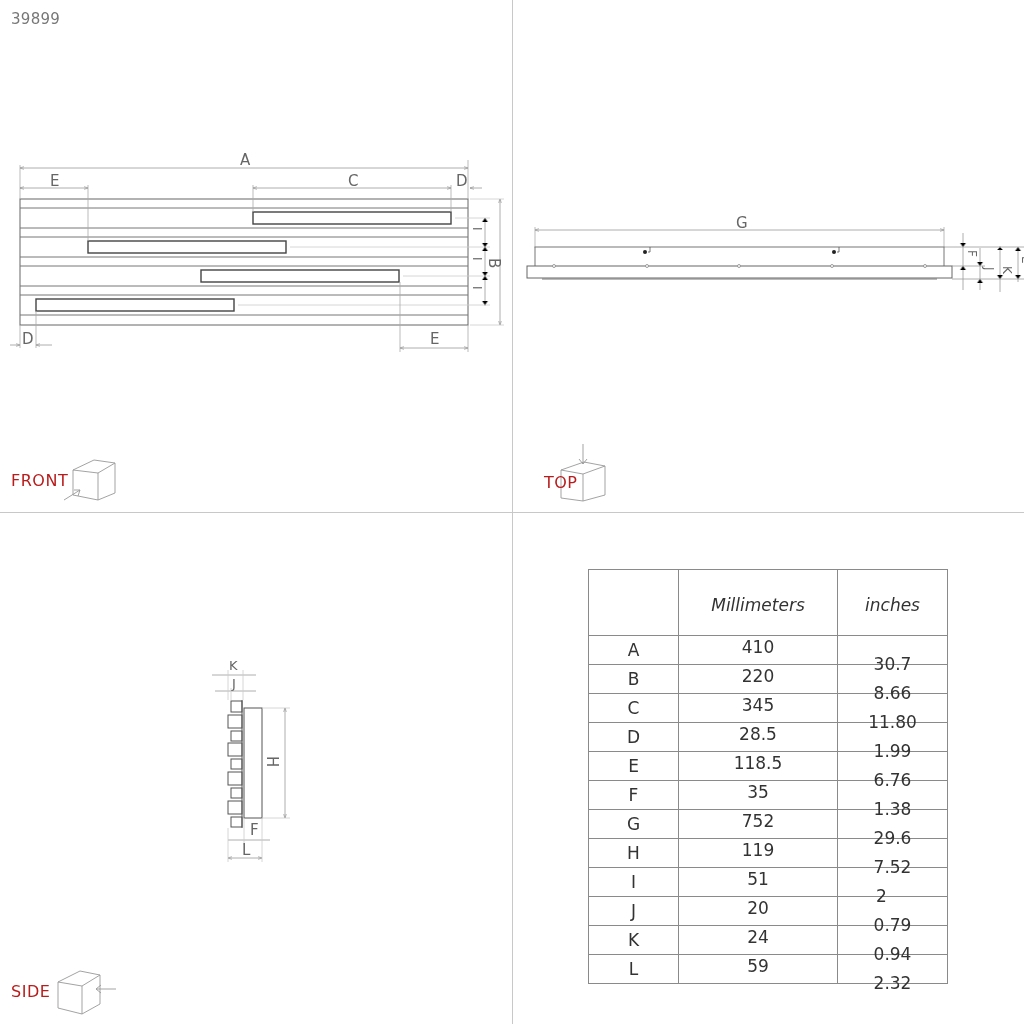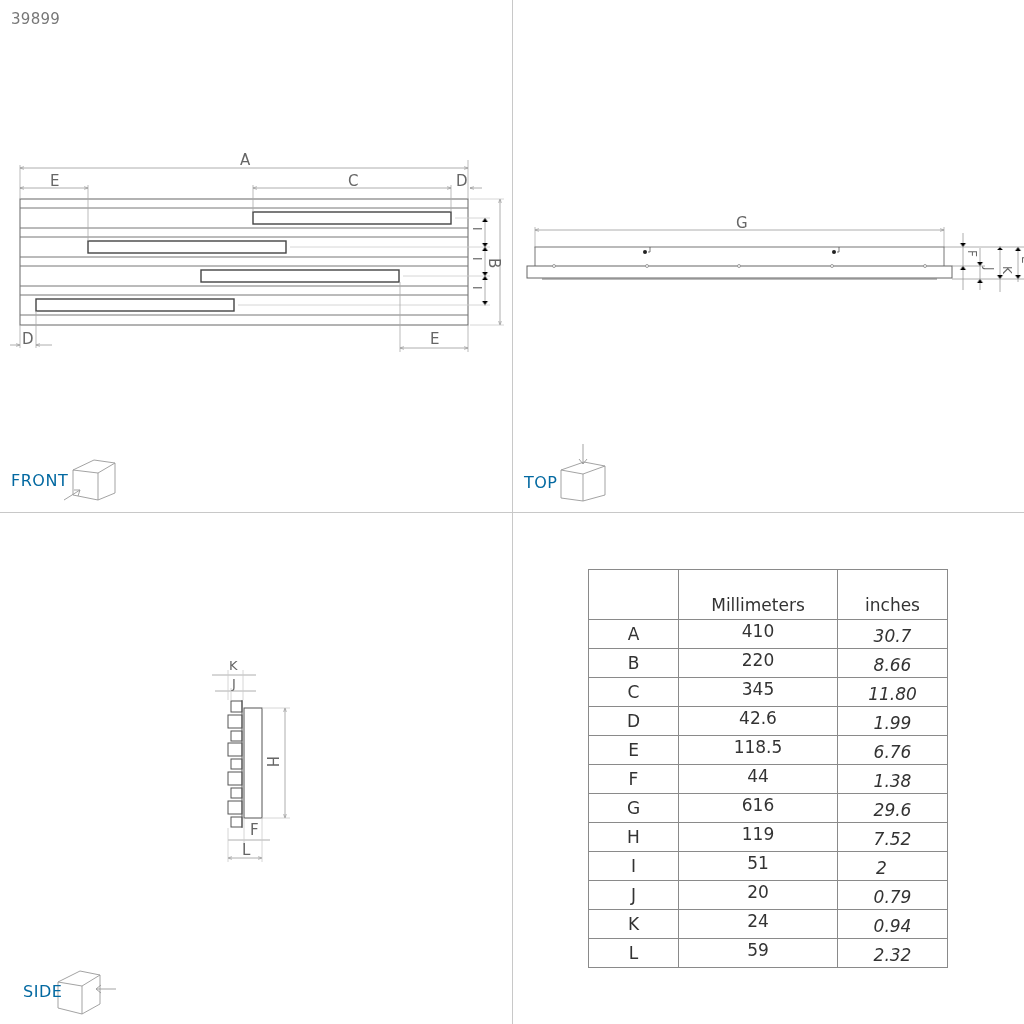--- a/index.html
+++ b/index.html
@@ -2,33 +2,33 @@
 <html><head>
   <meta charset="utf-8">
   <style>
     html, body { margin: 0; padding: 0; background: #ffffff; }
     body { width: 1024px; height: 1024px; position: relative; overflow: hidden;
            font-family: "DejaVu Sans", sans-serif; color: #555; }
     .abs { position: absolute; }
     .quad-divider-v { position: absolute; left: 512px; top: 0; width: 1px; height: 1024px; background: #c8c8c8; }
     .quad-divider-h { position: absolute; left: 0; top: 512px; width: 1024px; height: 1px; background: #c8c8c8; }
     .product-code { left: 11px; top: 10px; font-size: 15px; color: #777; letter-spacing: 0.3px; }
-    .view-label { font-size: 16px; color: #0369a1; letter-spacing: 0.5px; }
+    .view-label { font-size: 16px; color: #b91c1c; letter-spacing: 0.5px; }
     svg { position: absolute; left: 0; top: 0; }
     svg text { font-family: "DejaVu Sans", sans-serif; fill: #666; }
     .dim-table { position: absolute; left: 588px; top: 569px; border-collapse: collapse;
                  font-size: 17px; color: #333; }
     .dim-table td, .dim-table th { border: 1px solid #8a8a8a; text-align: center; font-weight: normal; padding: 0; }
-    .dim-table th { height: 45px; vertical-align: bottom; padding-bottom: 4px; }
+    .dim-table th { height: 45px; vertical-align: bottom; padding-bottom: 20px; font-style: italic; }
     .dim-table td { height: 28px; }
     .col-letter { width: 89px; }
     .col-mm { width: 158px; }
     .col-in { width: 109px; }
     .mm-val { position: relative; top: -3px; }
-    .in-val { position: relative; top: 2px; font-style: italic; }
+    .in-val { position: relative; top: 14px; }
   </style>
 </head>
 <body>
 
 <div class="quad-divider-v"></div>
 <div class="quad-divider-h"></div>
 
 <div class="abs product-code">39899</div>
 
 <svg width="1024" height="1024" viewBox="0 0 1024 1024">
@@ -204,22 +204,22 @@
   </g>
 
   <g stroke="#999" stroke-width="0.9" fill="none">
     <path d="M58,982 L80,971 L100,975 L100,1004 L82,1014 L58,1008 Z"></path>
     <path d="M58,982 L82,986 L100,975 M82,986 L82,1014"></path>
     <path d="M116,989 L96,989 M101,985 L96,989 L101,993"></path>
   </g>
 </svg>
 
 <div class="abs view-label" style="left:11px; top:471px;">FRONT</div>
-<div class="abs view-label" style="left:524px; top:473px;">TOP</div>
-<div class="abs view-label" style="left:11px; top:982px;margin-left:12px;">SIDE</div>
+<div class="abs view-label" style="left:544px; top:473px;">TOP</div>
+<div class="abs view-label" style="left:11px; top:982px;">SIDE</div>
 
 <table class="dim-table">
   <thead>
     <tr>
       <th class="col-letter"></th>
       <th class="col-mm">Millimeters</th>
       <th class="col-in">inches</th>
     </tr>
   </thead>
   <tbody>
@@ -233,36 +233,36 @@
         <td><span class="mm-val">220</span></td>
         <td><span class="in-val">8.66</span></td>
       </tr>
     <tr>
         <td>C</td>
         <td><span class="mm-val">345</span></td>
         <td><span class="in-val">11.80</span></td>
       </tr>
     <tr>
         <td>D</td>
-        <td><span class="mm-val">42.6</span></td>
+        <td><span class="mm-val">28.5</span></td>
         <td><span class="in-val">1.99</span></td>
       </tr>
     <tr>
         <td>E</td>
         <td><span class="mm-val">118.5</span></td>
         <td><span class="in-val">6.76</span></td>
       </tr>
     <tr>
         <td>F</td>
-        <td><span class="mm-val">44</span></td>
+        <td><span class="mm-val">35</span></td>
         <td><span class="in-val">1.38</span></td>
       </tr>
     <tr>
         <td>G</td>
-        <td><span class="mm-val">616</span></td>
+        <td><span class="mm-val">752</span></td>
         <td><span class="in-val">29.6</span></td>
       </tr>
     <tr>
         <td>H</td>
         <td><span class="mm-val">119</span></td>
         <td><span class="in-val">7.52</span></td>
       </tr>
     <tr>
         <td>I</td>
         <td><span class="mm-val">51</span></td>

